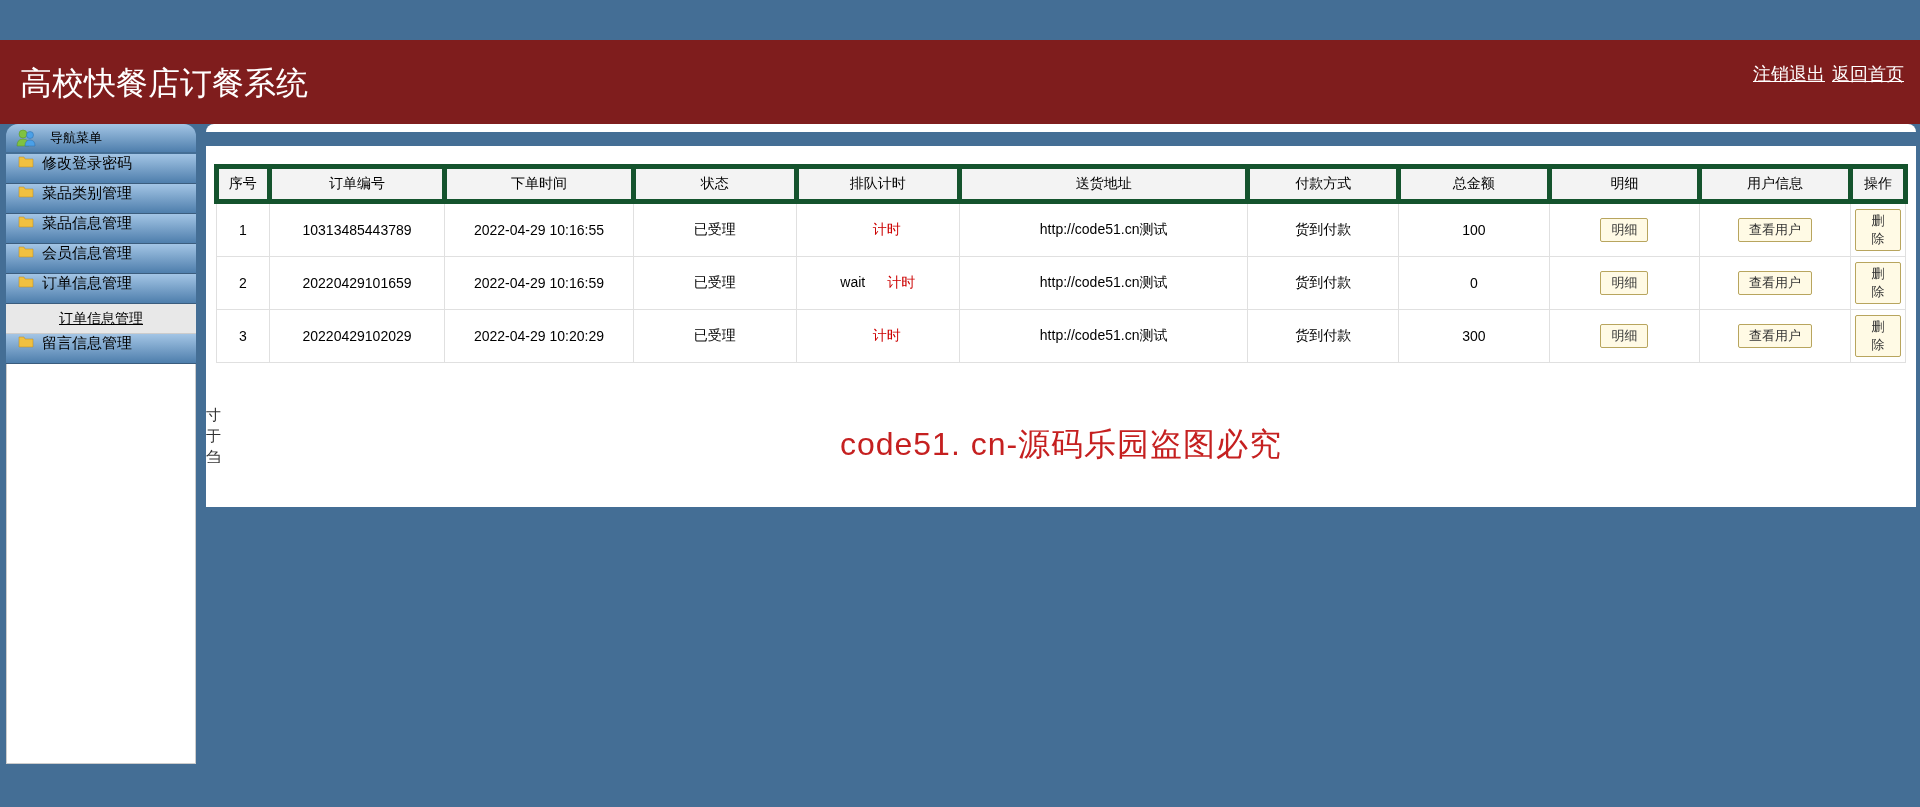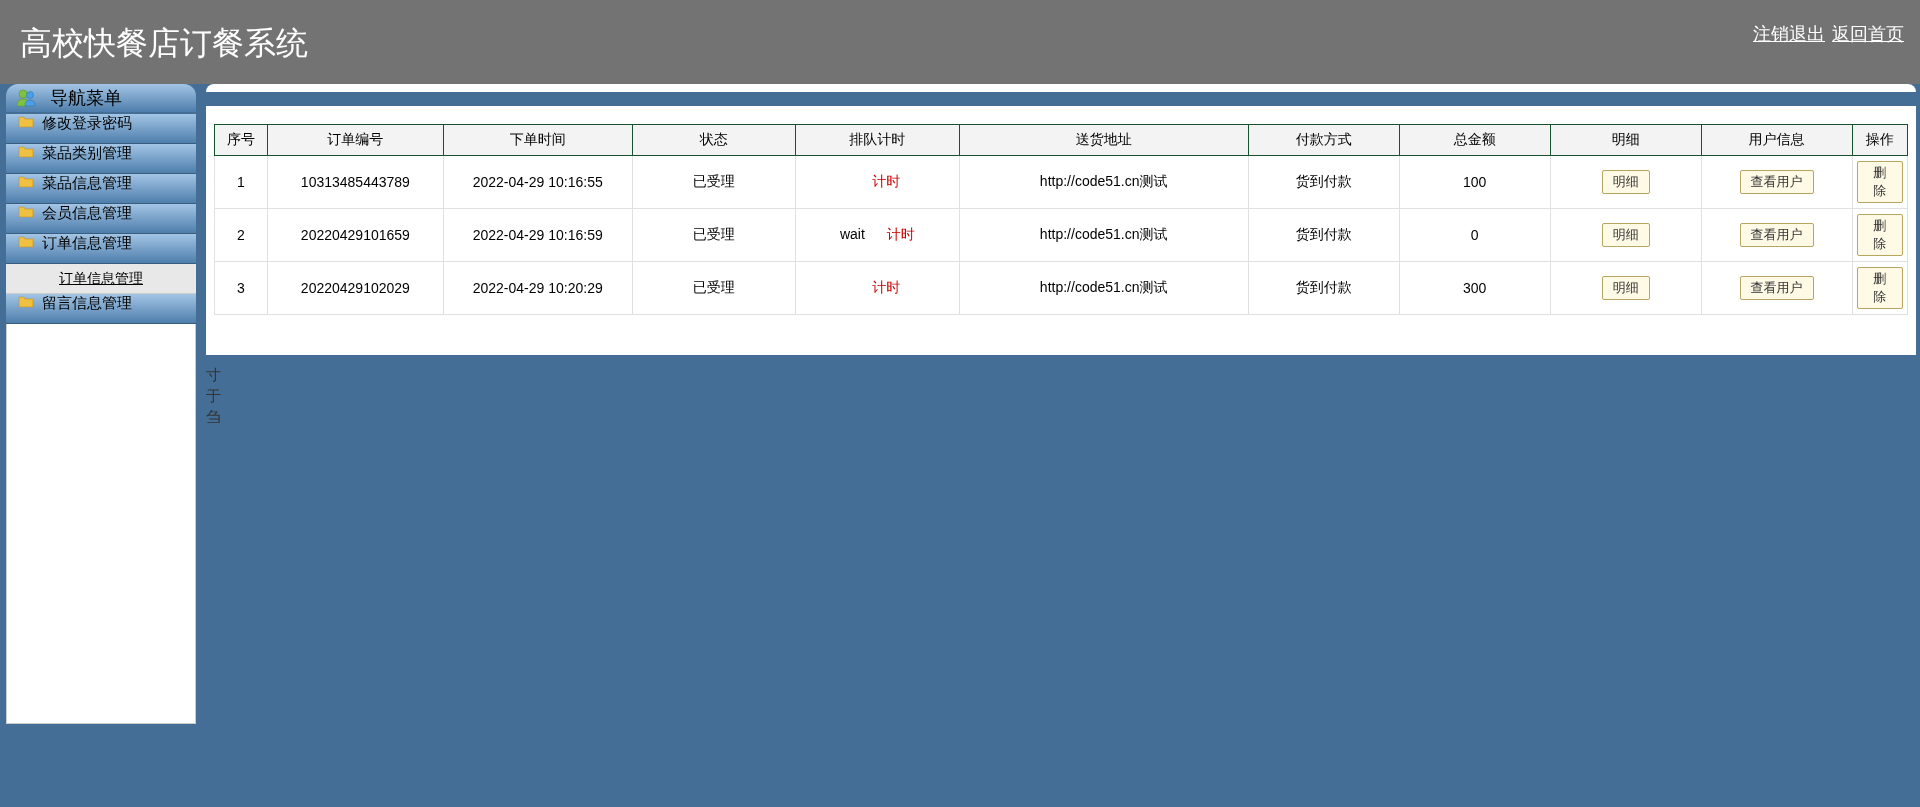--- a/index.html
+++ b/index.html
@@ -10,23 +10,24 @@
     body {
       font-family: Arial, "Microsoft YaHei", sans-serif;
       background: #446e95;
       width: 1920px;
       height: 807px;
       overflow: hidden;
       position: relative;
     }
     .header {
       height: 84px;
-      background: #737373;
+      background: #7f1d1d;
       position: relative;
       padding: 8px 20px;
+      margin-top: 40px;
     }
     .app-title {
       color: #fff;
       font-size: 32px;
       font-weight: normal;
       position: absolute;
       left: 20px;
       top: 22px;
     }
     .header-links {
@@ -49,21 +50,21 @@
       margin-left: 6px;
       flex-shrink: 0;
     }
     .nav-header {
       height: 28px;
       background: linear-gradient(to bottom, #a3c5e5, #4e7eac);
       border-radius: 12px 12px 0 0;
       display: flex;
       align-items: center;
       padding-left: 10px;
-      font-size: 18px;
+      font-size: 13px;
       color: #000;
       margin-bottom: 2px;
     }
     .nav-header-icon {
       width: 22px;
       height: 18px;
       margin-right: 12px;
       position: relative;
     }
     .nav-header-icon svg { display: block; }
@@ -117,21 +118,21 @@
       padding: 18px 8px 40px 8px;
       position: relative;
     }
     .data-table {
       width: 100%;
       border-collapse: collapse;
       font-size: 14px;
     }
     .data-table th {
       background: #f3f3f3;
-      border: 1px solid #14532d;
+      border: 5px solid #14532d;
       padding: 6px 4px;
       font-weight: normal;
       text-align: center;
       color: #000;
     }
     .data-table td {
       border: 1px solid #e0e0e0;
       padding: 5px 4px;
       text-align: center;
       color: #000;
@@ -322,20 +323,21 @@
               <td>http://code51.cn测试</td>
               <td>货到付款</td>
               <td>300</td>
               <td><span class="action-btn">明细</span></td>
               <td><span class="action-btn">查看用户</span></td>
               <td><span class="action-btn">删除</span></td>
             </tr>
           </tbody>
       </table>
 
+      <div class="watermark">code51. cn-源码乐园盗图必究</div>
     </div>
 
     <div class="ghost-text">
       <div>寸</div>
       <div>于</div>
       <div>刍</div>
     </div>
   </div>
 
 </div>

